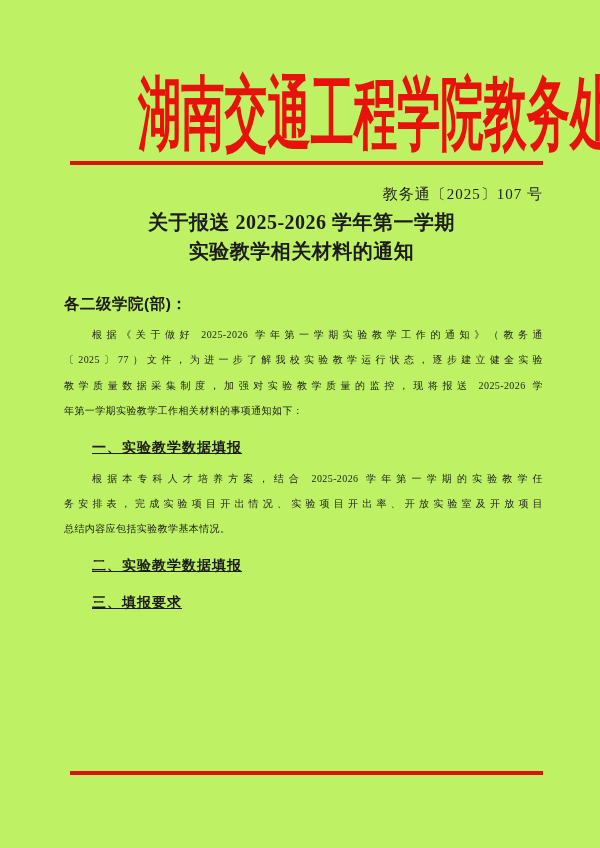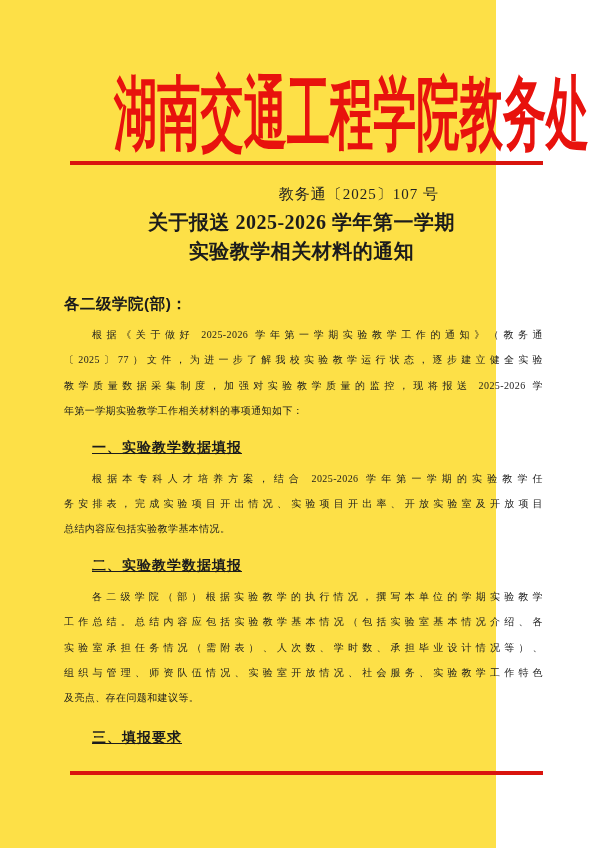--- a/index.html
+++ b/index.html
@@ -11,23 +11,23 @@
   html, body { background: #ffffff; }
   body {
     width: 600px;
     height: 848px;
     font-family: "Liberation Serif", "DejaVu Serif", serif;
     color: var(--ink);
     overflow: hidden;
   }
   .page {
     position: relative;
-    width: 496px;
+    width: 600px;
     height: 848px;
-    background: #fde047;
+    background: #bef264;
   }
   
   .masthead {
     position: absolute;
     top: 74px;
     left: 0;
     right: 0;
     height: 80px;
     line-height: 80px;
     text-align: center;
@@ -141,27 +141,20 @@
     </div>
 
     <div class="sec-heading">一、实验教学数据填报</div>
     <div>
       <div class="line first">根据本专科人才培养方案，结合 2025-2026 学年第一学期的实验教学任</div>
       <div class="line">务安排表，完成实验项目开出情况、实验项目开出率、开放实验室及开放项目</div>
       <div class="line para-end">总结内容应包括实验教学基本情况。</div>
     </div>
 
     <div class="sec-heading">二、实验教学数据填报</div>
-    <div>
-      <div class="line first">各二级学院（部）根据实验教学的执行情况，撰写本单位的学期实验教学</div>
-      <div class="line">工作总结。总结内容应包括实验教学基本情况（包括实验室基本情况介绍、各</div>
-      <div class="line">实验室承担任务情况（需附表）、人次数、学时数、承担毕业设计情况等）、</div>
-      <div class="line">组织与管理、师资队伍情况、实验室开放情况、社会服务、实验教学工作特色</div>
-      <div class="line para-end">及亮点、存在问题和建议等。</div>
-    </div>
 
     <div class="sec-heading sec-3">三、填报要求</div>
 
   </div>
 
   <div class="rule rule-bottom"></div>
 
 </div>
 
 </body></html>

